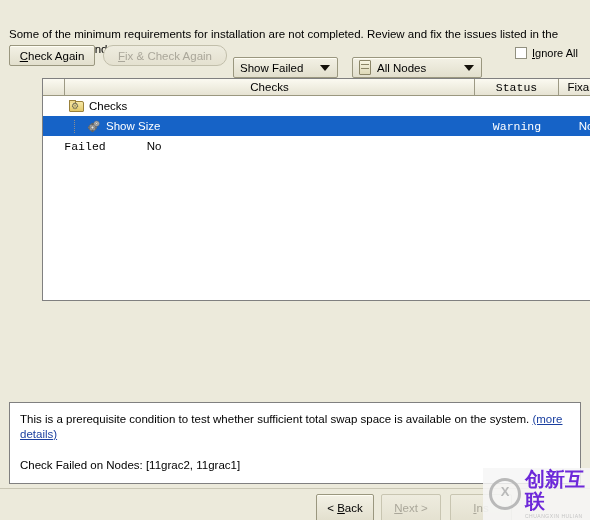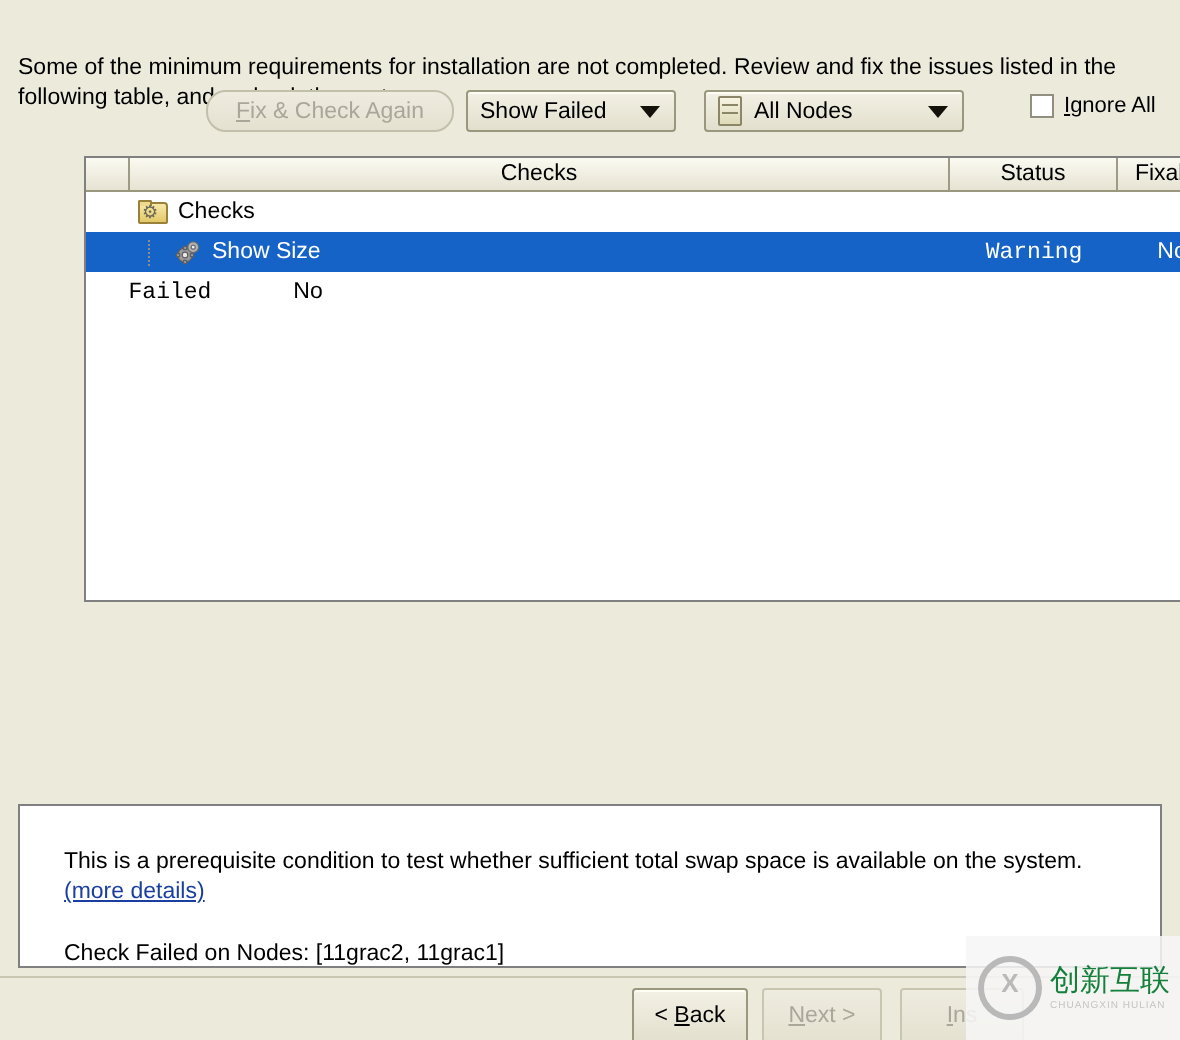--- a/index.html
+++ b/index.html
@@ -71,21 +71,21 @@
     box-shadow: none;
   }
   .btn u { text-decoration: underline; }
   .btn.disabled u { text-decoration: underline; }
 
   #btn-check-again { left: 0; width: 86px; }
   #btn-fix-check   { left: 94px; width: 124px; border-radius: 10px; }
 
   .combo {
     position: absolute;
-    top: 0;
+    top: 12px;
     height: 21px;
     box-sizing: border-box;
     background: linear-gradient(#f3f1e5, #e2dfcd);
     border: 1px solid #9a977f;
     border-radius: 2px;
     display: flex;
     align-items: center;
     padding: 0 4px 0 6px;
     box-shadow: inset 0 1px 0 #fffef4;
     cursor: default;
@@ -172,21 +172,21 @@
     justify-content: center;
     font-size: 11.5px;
     color: #000;
     background: linear-gradient(#fbfaf1, #e6e3d3);
     cursor: default;
     overflow: hidden;
     white-space: nowrap;
   }
   .th.c0 { width: 22px; }
   .th.c1 { flex: 1; }
-  .th.c2 { width: 84px; }
+  .th.c2 { width: 84px; font-family: Liberation Mono, monospace; }
   .th.c3 { width: 54px; border-right: none; }
 
   .tbody { background: #fff; }
   .trow {
     display: flex;
     height: 20px;
     align-items: center;
     font-size: 11.5px;
     cursor: default;
   }
@@ -278,21 +278,21 @@
     top: 402px;
     width: 572px;
     height: 82px;
     box-sizing: border-box;
     border: 1px solid #808080;
     background: #fff;
     padding: 9px 10px 0 10px;
     overflow: hidden;
   }
   .details-panel p {
-    margin: 12px;
+    margin: 0;
     font-size: 11.5px;
     line-height: 15px;
   }
   .details-panel p.second { margin-top: 16px; }
   .more-details {
     color: #1a3fa0;
     text-decoration: underline;
     cursor: pointer;
   }
 
@@ -358,42 +358,45 @@
     position: absolute;
     left: 0; right: 0; top: 3px;
     text-align: center;
     font-size: 13px;
     font-weight: bold;
     color: #b9b9b9;
     font-family: "Liberation Sans", sans-serif;
   }
   .watermark .wm-texts { line-height: 1.1; }
   .watermark .wm-cn {
-    font-size: 15px;
-    color: #15803d;
-    font-weight: normal;
+    font-size: 20px;
+    color: #6d28d9;
+    font-weight: bold;
     letter-spacing: 0px;
     font-family: "DejaVu Sans", sans-serif;
   }
   .watermark .wm-en {
     font-size: 5px;
     color: #c4c4c4;
     letter-spacing: 0.5px;
     margin-top: 2px;
   }
 </style>
 </head>
 <body>
 
 <div class="page">
 
   <div class="intro">Some of the minimum requirements for installation are not completed. Review and fix the issues listed in the following table, and recheck the system.</div>
 
   <div class="toolbar">
 
+    <div class="btn" id="btn-check-again">
+      <span><u>C</u><span>heck Again</span></span>
+    </div>
 
     <div class="btn disabled" id="btn-fix-check">
       <span><u>F</u><span>ix &amp; Check Again</span></span>
     </div>
 
     <div class="combo" id="combo-show">
       <span class="label">Show Failed</span>
       <span class="arrow"></span>
     </div>
 

